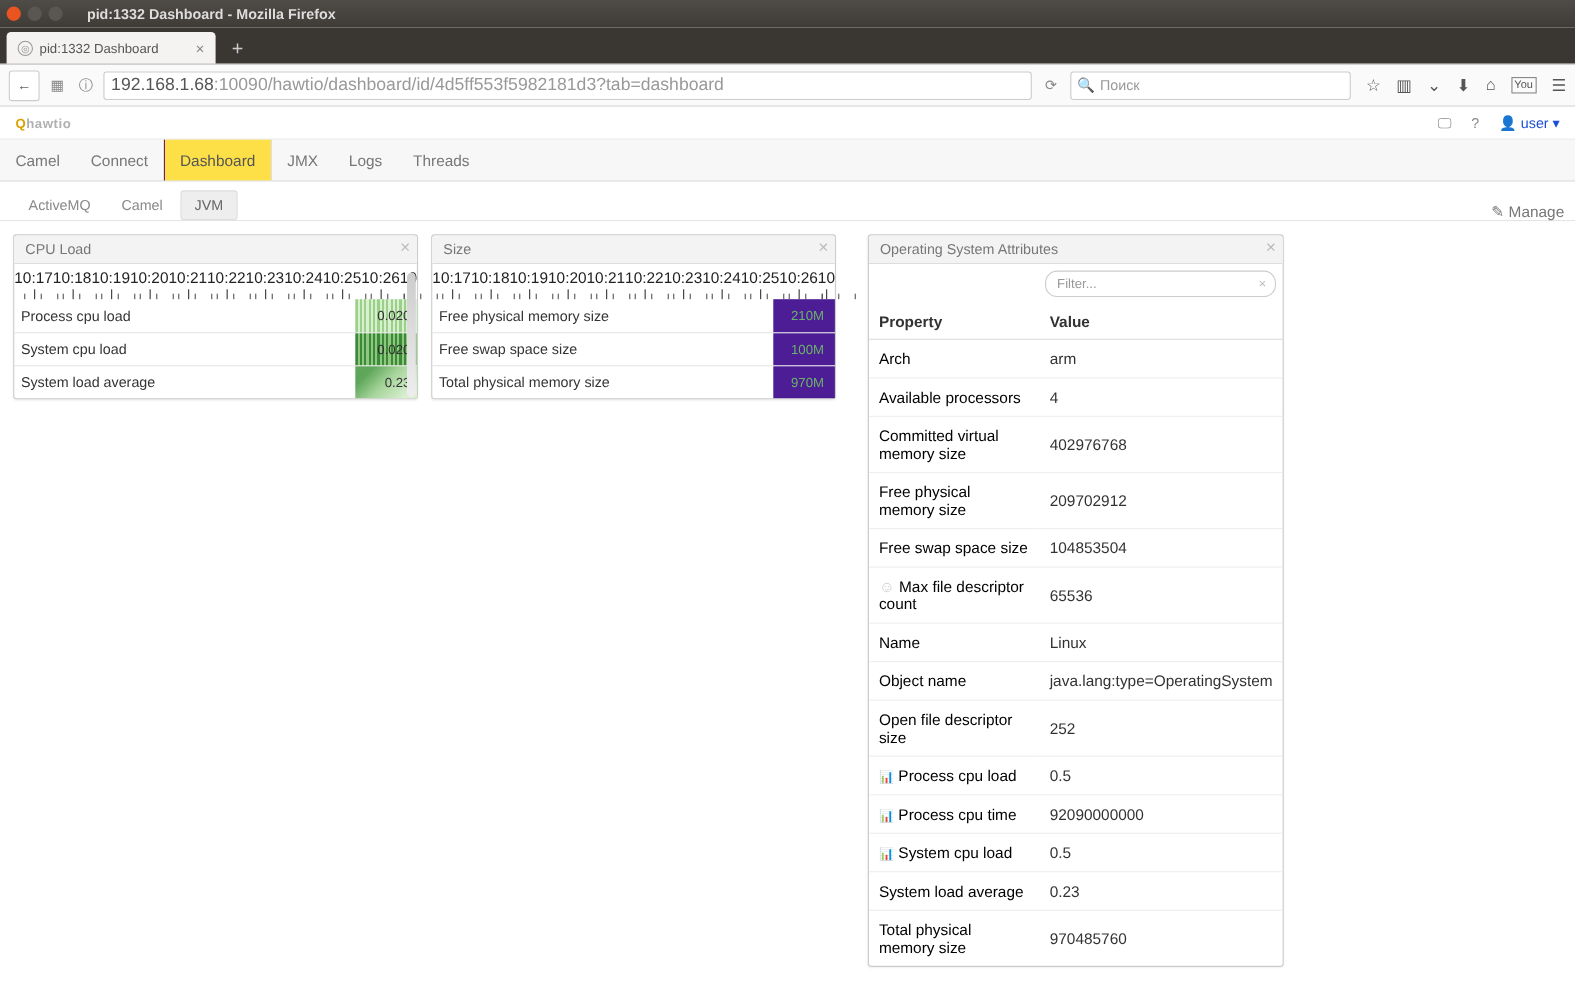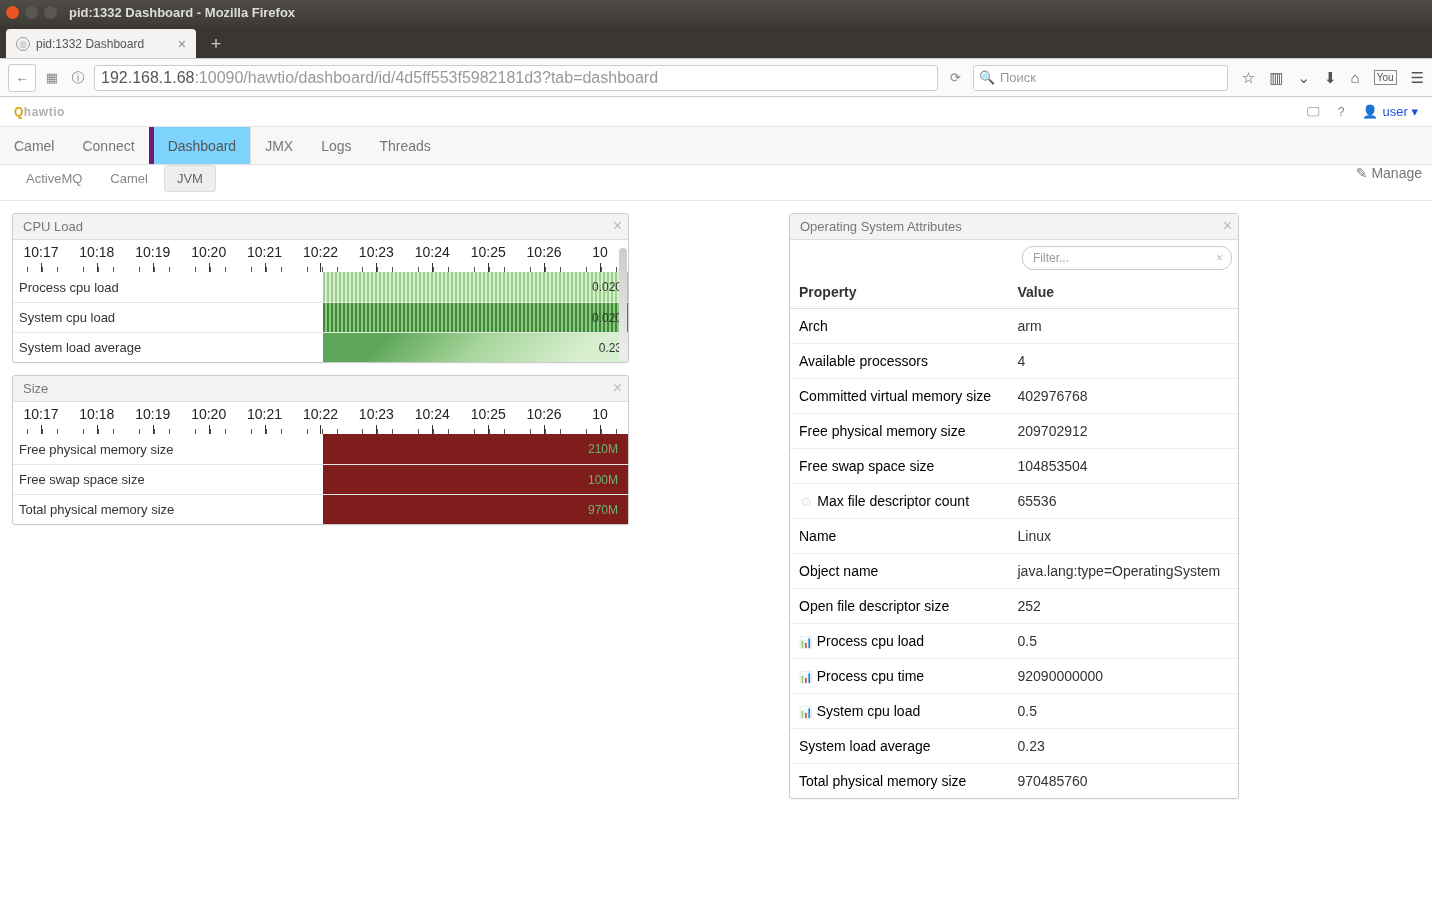--- a/index.html
+++ b/index.html
@@ -2,21 +2,21 @@
 <html><head>
 <meta charset="utf-8">
 <style>
   *{box-sizing:border-box;margin:0;padding:0;font-family:"Helvetica Neue",Helvetica,Arial,sans-serif}
   body{font-size:13px;background:#fff;color:#333}
   
   .os-bar{height:25px;background:linear-gradient(#4f4b46,#3f3b36);display:flex;align-items:center;padding:0 6px;color:#ddd;font-size:13px;font-weight:bold}
   .os-btn{width:13px;height:13px;border-radius:50%;margin-right:6px;}
   .os-close{background:#e95420}
   .os-min,.os-max{background:#5a5651}
-  .os-title{margin-left:6px}
+  .os-title{margin-left:16px}
   
   .tab-strip{height:33px;background:#3a3632;display:flex;align-items:flex-end;padding-left:6px}
   .browser-tab{background:#f4f3f2;height:29px;display:flex;align-items:center;padding:0 10px;border-radius:4px 4px 0 0;font-size:12px;color:#555;min-width:190px;position:relative}
   .browser-tab .close-x{margin-left:auto;color:#888;font-size:14px}
   .browser-tab .favicon{width:14px;height:14px;border:1px solid #999;border-radius:50%;margin-right:6px;display:flex;align-items:center;justify-content:center;font-size:9px;color:#999}
   .new-tab{width:28px;height:24px;margin-left:6px;margin-bottom:2px;display:flex;align-items:center;justify-content:center;color:#ccc;font-size:18px}
   
   .url-bar{height:39px;background:#fafafa;border-top:1px solid #ccc;border-bottom:1px solid #ccc;display:flex;align-items:center;padding:0 8px;gap:6px}
   .back-btn{width:28px;height:28px;border:1px solid #ccc;border-radius:3px;background:#fff;display:flex;align-items:center;justify-content:center;color:#666}
   .identity-icon{width:20px;height:20px;display:flex;align-items:center;justify-content:center;color:#888}
@@ -29,48 +29,48 @@
   .tool-icons{display:flex;align-items:center;gap:14px;margin-left:8px;color:#555;font-size:15px}
   
   .hawtio-header{height:30px;display:flex;align-items:center;padding:0 14px;background:#fff;border-bottom:1px solid #e5e5e5}
   .hawtio-logo{font-size:12px;font-weight:bold;color:#b0b0b0;letter-spacing:.5px}
   .hawtio-logo .q{color:#d9a200}
   .hawtio-right{margin-left:auto;display:flex;align-items:center;gap:18px;color:#888;font-size:13px}
   .hawtio-right .user{color:#1d4ed8}
   
   .nav{height:38px;background:#f7f7f7;border-bottom:1px solid #ddd;display:flex;align-items:stretch}
   .nav-item{padding:0 14px;display:flex;align-items:center;color:#777;font-size:14px;cursor:pointer}
-  .nav-item.active{background:#7dd3fc;color:#555;border-left:5px solid #701a75;border-right:1px solid #ddd}
-  
-  .sub-nav{height:36px;display:flex;align-items:flex-start;padding:0 10px;border-bottom:1px solid #e5e5e5}
+  .nav-item.active{background:#fde047;color:#555;border-left:1px solid #701a75;border-right:1px solid #ddd}
+  
+  .sub-nav{height:36px;display:flex;align-items:flex-end;padding:0 10px;border-bottom:1px solid #e5e5e5}
   .sub-tabs{display:flex;align-items:center;gap:4px;margin-left:4px}
   .sub-tab{padding:5px 12px;color:#888;font-size:13px;border-radius:3px;cursor:pointer}
   .sub-tab.active{background:#eee;border:1px solid #ddd;color:#666}
   .manage{margin-left:auto;color:#777;font-size:14px;display:flex;align-items:center;gap:4px}
   
   .dash{display:flex;padding:12px 12px;gap:160px;align-items:flex-start}
-  .col-left{width:617px;display:flex;flex-direction:column;gap:12px}
-  .col-right{width:450px}
+  .col-left{width:617px;display:flex;gap:12px}
+  .col-right{width:378px}
   .panel{border:1px solid #ccc;border-radius:3px;background:#fff;box-shadow:0 1px 2px rgba(0,0,0,.06)}
   .panel-head{background:#f3f3f3;border-bottom:1px solid #ddd;padding:5px 10px;color:#777;font-size:13px;position:relative;border-radius:3px 3px 0 0}
   .panel-head .pclose{position:absolute;right:6px;top:3px;color:#bbb;font-size:16px}
   
   .time-axis{display:flex;align-items:flex-start;padding:4px 0 0 0;font-size:14px;color:#222;}
   .tick{flex:1;text-align:center;position:relative;padding-bottom:12px}
   .tick::after{content:"";position:absolute;left:50%;bottom:0;width:1px;height:9px;background:#333}
   .tick::before{content:"";position:absolute;left:25%;bottom:0;width:1px;height:5px;background:#555;box-shadow:15px 0 #555,30px 0 #555}
   .chart-row{display:flex;align-items:center;height:30px;border-top:1px solid #e5e5e5;font-size:13px;}
   .chart-row:first-of-type{border-top:none}
   .chart-label{width:310px;padding-left:6px;color:#333}
   .chart-graph{flex:1;height:100%;position:relative;overflow:hidden}
   .chart-val{position:absolute;right:6px;top:50%;transform:translateY(-50%);font-size:12px;color:#333}
   .stripes-light{background:repeating-linear-gradient(90deg,#9ad08a 0 2px,#d8efd0 2px 4px)}
   .stripes-dark{background:repeating-linear-gradient(90deg,#3a8a3a 0 2px,#8fc77f 2px 4px)}
   .stripes-load{background:linear-gradient(135deg,#5ea65a 20%,#a6d49a 50%,#d8efd0 85%)}
-  .solid-green{background:#7f1d1d}
+  .solid-green{background:#4c1d95}
   .mem-val{position:absolute;right:10px;top:50%;transform:translateY(-50%);font-size:12px;color:#6ab26a}
   
   .filter-row{display:flex;justify-content:flex-end;padding:6px}
   .filter-input{width:210px;height:24px;border:1px solid #ccc;border-radius:11px;padding:0 24px 0 10px;font-size:12px;color:#999;position:relative;display:flex;align-items:center}
   .filter-input .clr{position:absolute;right:8px;color:#bbb}
   .attr-table{width:100%;border-collapse:collapse}
   .attr-table th{text-align:left;padding:8px 9px;font-size:14px;color:#333;font-weight:bold;border-bottom:1px solid #ddd}
   .attr-table td{padding:9px 9px;font-size:14px;border-top:1px solid #eee;vertical-align:middle}
   .plink{color:#000000;cursor:pointer}
   .chart-ico{color:#bbb;margin-right:4px;font-size:11px}

